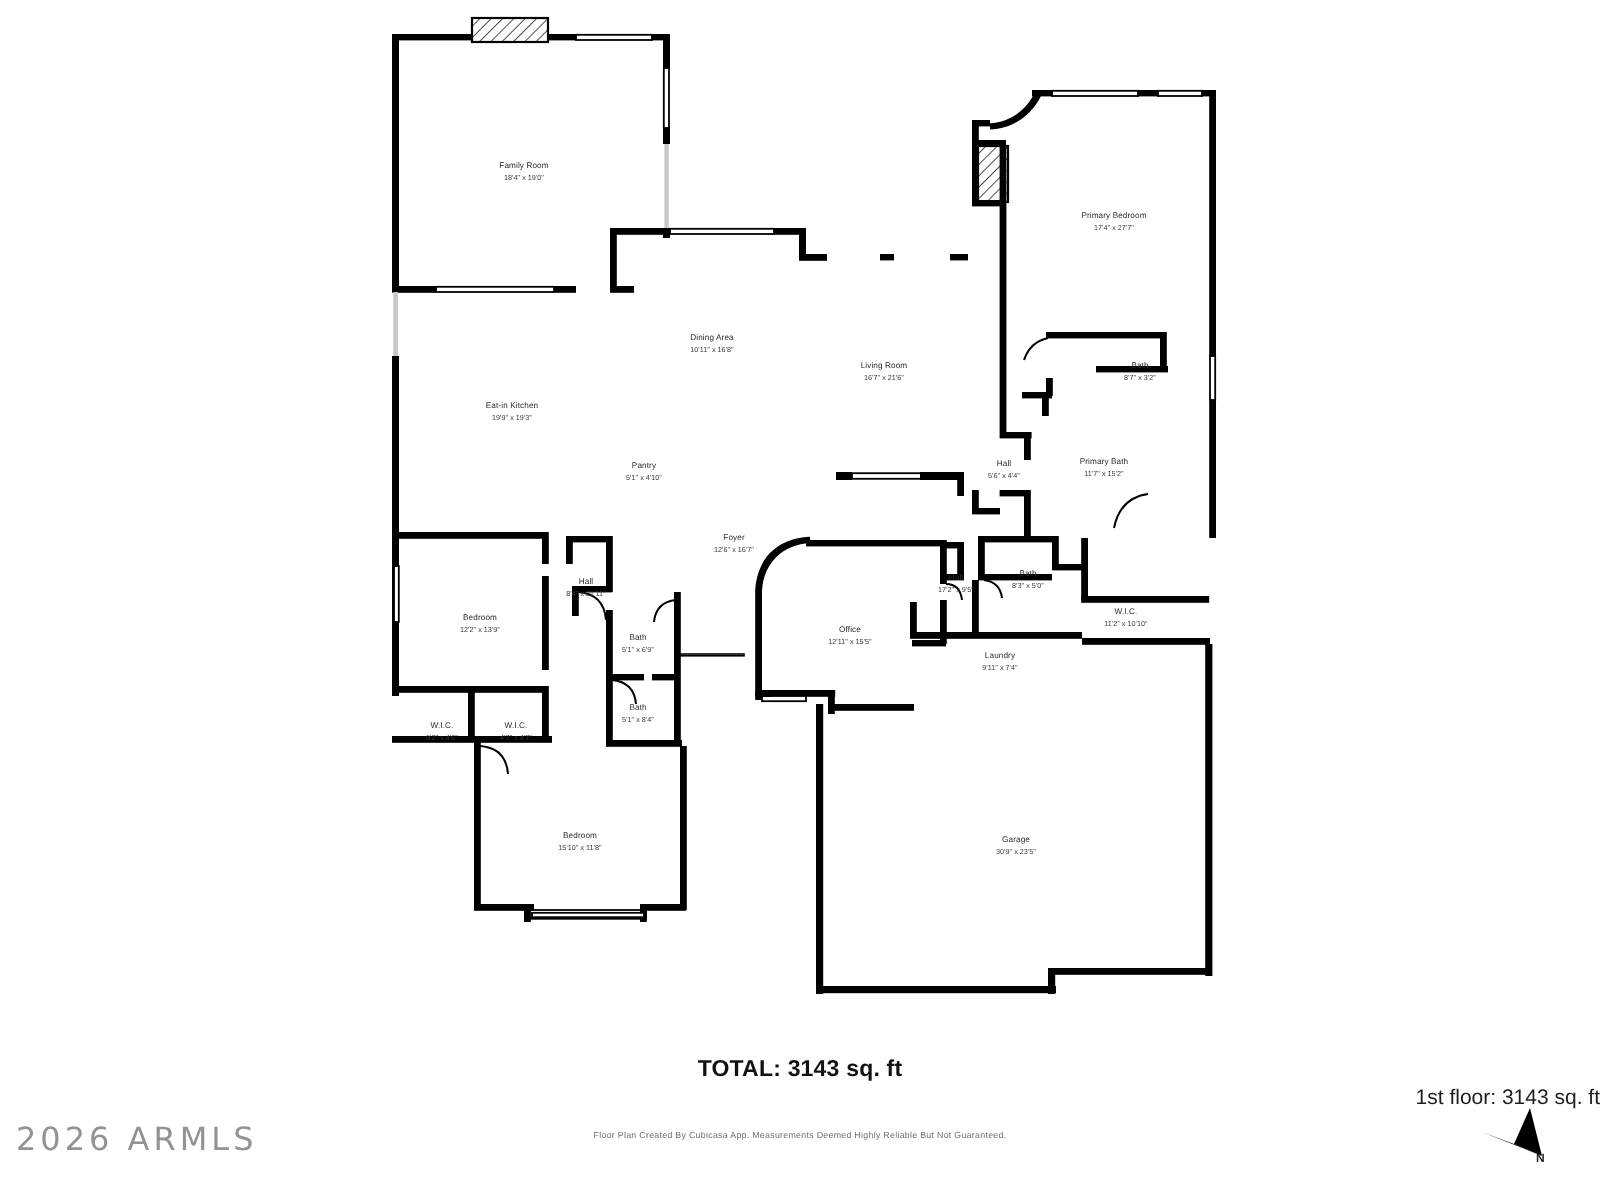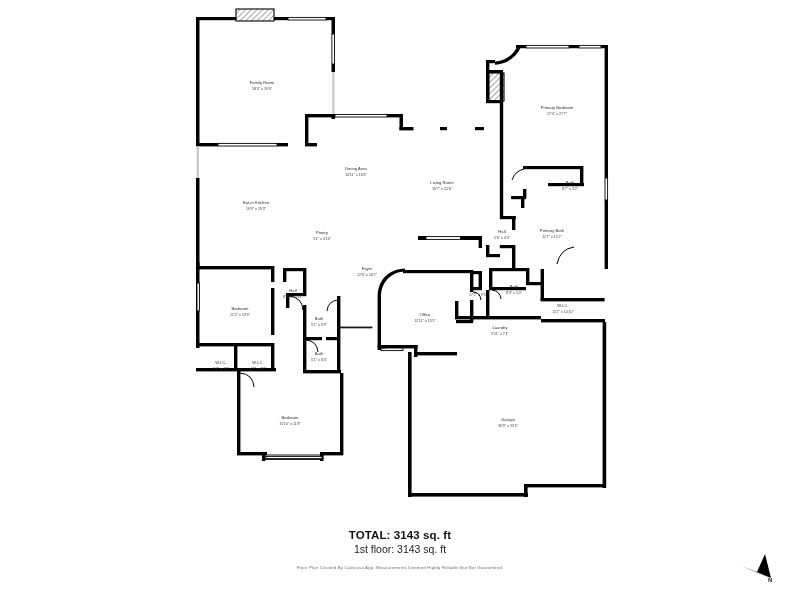--- a/index.html
+++ b/index.html
@@ -68,20 +68,21 @@
     font-size: 11.5px;
     font-weight: bold;
     color: #111111;
     line-height: 14px;
     letter-spacing: 0.1px;
   }
   #summary .floor-line {
     font-size: 10.5px;
     color: #1d1d1d;
     line-height: 14px;
+    text-align: right;
   }
   #summary .excluded-line {
     font-size: 10.5px;
     color: #1d1d1d;
     line-height: 14px;
   }
   #summary .disclaimer {
     font-size: 4.4px;
     color: #6e6e6e;
     line-height: 9px;
@@ -385,20 +386,21 @@
         </g>
       </g>
   </svg>
 
   <div id="summary">
     <div class="total-line">TOTAL: 3143 sq. ft</div>
     <div class="floor-line">1st floor: 3143 sq. ft</div>
     <div class="disclaimer">Floor Plan Created By Cubicasa App. Measurements Deemed Highly Reliable But Not Guaranteed.</div>
   </div>
 
+  <div id="watermark">2026 ARMLS</div>
 
   <div id="compass">
     <svg viewBox="0 0 55 46" width="55" height="46">
       <path d="M 30 6 L 36 30 L 22 24 Z" fill="#000000"></path>
       <path d="M 6 18 L 36 30 L 22 24 Z" fill="#000000"></path>
     </svg>
     <div class="n-letter">N</div>
   </div>
 
 </div>

